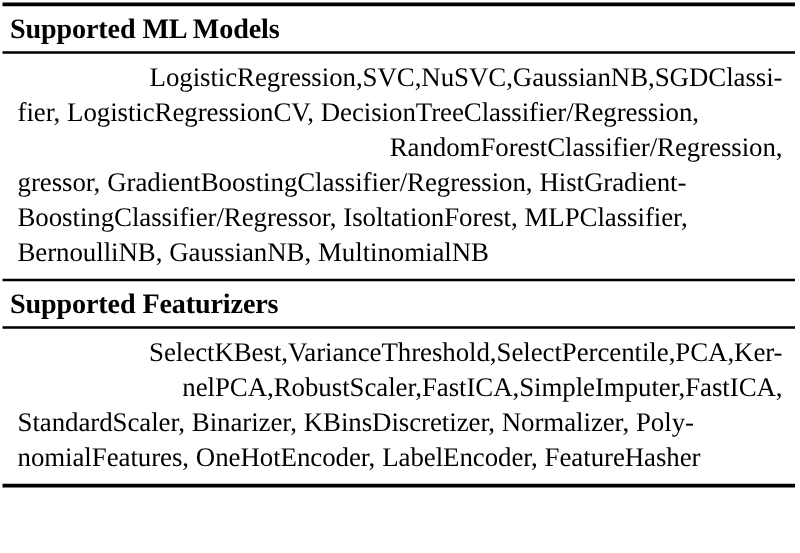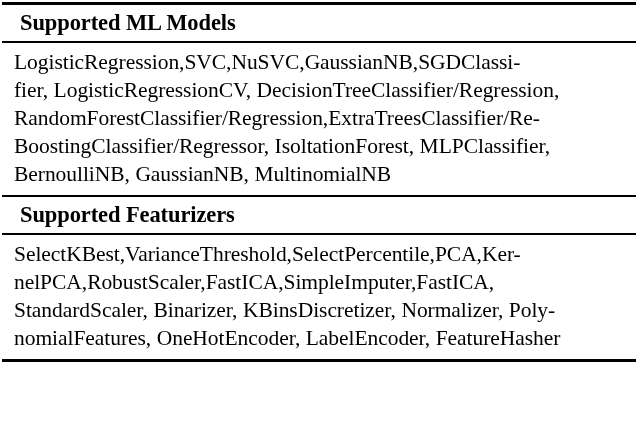--- a/index.html
+++ b/index.html
@@ -34,21 +34,21 @@
   }
   .rule-top    { height: 3px; margin-top: 2px; }
   .rule-mid    { height: 2px; }
   .rule-bottom { height: 3px; }
 
   
   .section-header {
     font-weight: bold;
     font-size: 22.5px;
     line-height: 36px;
-    padding-left: 20px;
+    padding-left: 8px;
     padding-right: 12px;
     letter-spacing: -0.1px;
     white-space: nowrap;
   }
 
   
   .section-body {
     padding: 0 14px 0 14px;
     font-size: 21.5px;
     line-height: 28px;
@@ -58,22 +58,23 @@
     letter-spacing: -0.05px;
     word-spacing: 0.2px;
   }
   .section-body .line {
     display: block;
     white-space: nowrap;
   }
   
   .section-body .line.just {
     display: flex;
-    justify-content: flex-start;
+    justify-content: flex-end;
     white-space: nowrap;
+    margin-left: 48px;
   }
   .section-body .line.just > span { white-space: pre; }
 
   .spacer-above-body { height: 5px; }
   .spacer-below-body { height: 7px; }
 </style>
 </head>
 <body>
 
 <div class="table-figure">
@@ -90,22 +91,22 @@
     <span class="line just">
         <span>LogisticRegression,</span>
         <span>SVC,</span>
         <span>NuSVC,</span>
         <span>GaussianNB,</span>
         <span>SGDClassi-</span>
       </span>
     <span class="line">fier, LogisticRegressionCV, DecisionTreeClassifier/Regression,</span>
     <span class="line just">
         <span>RandomForestClassifier/Regression,</span>
-        <span>ExtraTreesClassifier/Re-</span>
       </span>
+    <span class="line">gressor, GradientBoostingClassifier/Regression, HistGradient-</span>
     <span class="line">BoostingClassifier/Regressor, IsoltationForest, MLPClassifier,</span>
     <span class="line">BernoulliNB, GaussianNB, MultinomialNB</span>
   </div>
 
   <div class="spacer-below-body"></div>
 
   <div class="rule rule-mid"></div>
 
   <div class="section-header">Supported Featurizers</div>
 

